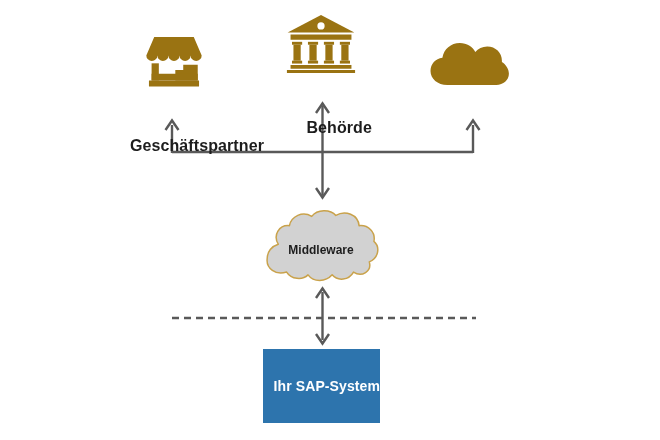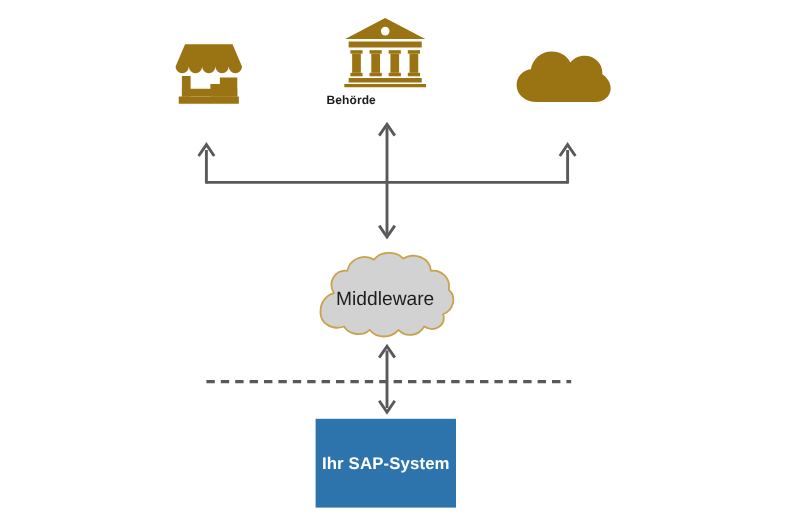--- a/index.html
+++ b/index.html
@@ -2,41 +2,41 @@
 <html style="--gold: #9a7312; --arrow: #595959; --middleware_fill: #d2d2d2; --middleware_stroke: #c9a24b; --sap_blue: #2d74ad; --label: #1d1d1d; --sap_text: #ffffff; --background: #ffffff;"><head>
 <meta charset="utf-8">
 <style>
   html,body{margin:0;padding:0;background:#fff;}
   .canvas{
     position:relative;width:660px;height:440px;background:var(--background,#fff);
     font-family:"Liberation Sans",sans-serif;overflow:hidden;
   }
   .abs{position:absolute;}
   .node-label{
-    position:absolute;text-align:left;font-weight:700;font-size:10px;
-    color:var(--label,#1d1d1d);letter-spacing:0.1px;
+    position:absolute;text-align:right;font-weight:700;font-size:16px;
+    color:var(--label,#1d1d1d);letter-spacing:0.1px;margin-top:40px;
   }
   .connector-stroke{stroke:var(--arrow,#595959);stroke-width:2.4;fill:none;}
   .dashed-stroke{stroke:var(--arrow,#595959);stroke-width:2.6;fill:none;stroke-dasharray:7 5;}
   .gold-fill{fill:var(--gold,#9a7312);}
   .white-fill{fill:#ffffff;}
   .mw-cloud-shape{
     fill:var(--middleware_fill,#d2d2d2);
     stroke:var(--middleware_stroke,#c9a24b);
     stroke-width:1.6;stroke-linejoin:round;
   }
   .mw-label{
     position:absolute;left:0;top:0;width:100%;height:100%;
     display:flex;align-items:center;justify-content:center;
-    font-weight:400;font-size:16px;color:var(--label,#1d1d1d);padding-top:6px;box-sizing:border-box;
+    font-weight:700;font-size:12px;color:var(--label,#1d1d1d);padding-top:6px;box-sizing:border-box;
   }
   .sap-box{
     position:absolute;left:263px;top:349px;width:117px;height:74px;
     background:var(--sap_blue,#2d74ad);
-    display:flex;align-items:center;justify-content:center;
+    display:flex;align-items:center;justify-content:flex-end;
   }
   .sap-label{
     font-weight:700;font-size:14px;color:var(--sap_text,#ffffff);letter-spacing:0.1px;
   }
 </style>
 </head>
 <body>
 
 <div class="canvas">
 
@@ -61,20 +61,21 @@
     <path class="connector-stroke" d="M316 334 L322.5 343.5 L329 334"></path>
   </svg>
 
   <svg class="abs" style="left:141px;top:33px;" width="66" height="58" viewBox="0 0 100 88">
     <path class="gold-fill" d="M20 6 H80 L92 34 a8.4 8.4 0 0 1 -16.8 0 a8.4 8.4 0 0 1 -16.8 0 a8.4 8.4 0 0 1 -16.8 0 a8.4 8.4 0 0 1 -16.8 0 a8.4 8.4 0 0 1 -16.8 0 Z"></path>
     <path class="gold-fill" d="M16 46 h11 v26 h-11 Z"></path>
     <path class="gold-fill" d="M64 48 H86 V72 H52 V56 H64 Z"></path>
     <path class="gold-fill" d="M16 62 h70 v10 h-70 Z"></path>
     <path class="gold-fill" d="M12 72 h76 v9 h-76 Z"></path>
   </svg>
+  <div class="node-label" style="left:84px;top:97px;width:180px;">Geschäftspartner</div>
 
   <svg class="abs" style="left:284px;top:15px;" width="74" height="58" viewBox="0 0 100 80">
     <path class="gold-fill" d="M50 0 L96 24 H4 Z"></path>
     <circle class="white-fill" cx="50" cy="15" r="5"></circle>
     <path class="gold-fill" d="M8 27 h84 v7 h-84 Z"></path>
     <g class="gold-fill">
       <rect x="10" y="37" width="14" height="4"></rect>
         <rect x="12" y="41" width="10" height="22"></rect>
         <rect x="10" y="63" width="14" height="4"></rect>
       <rect x="32" y="37" width="14" height="4"></rect>

